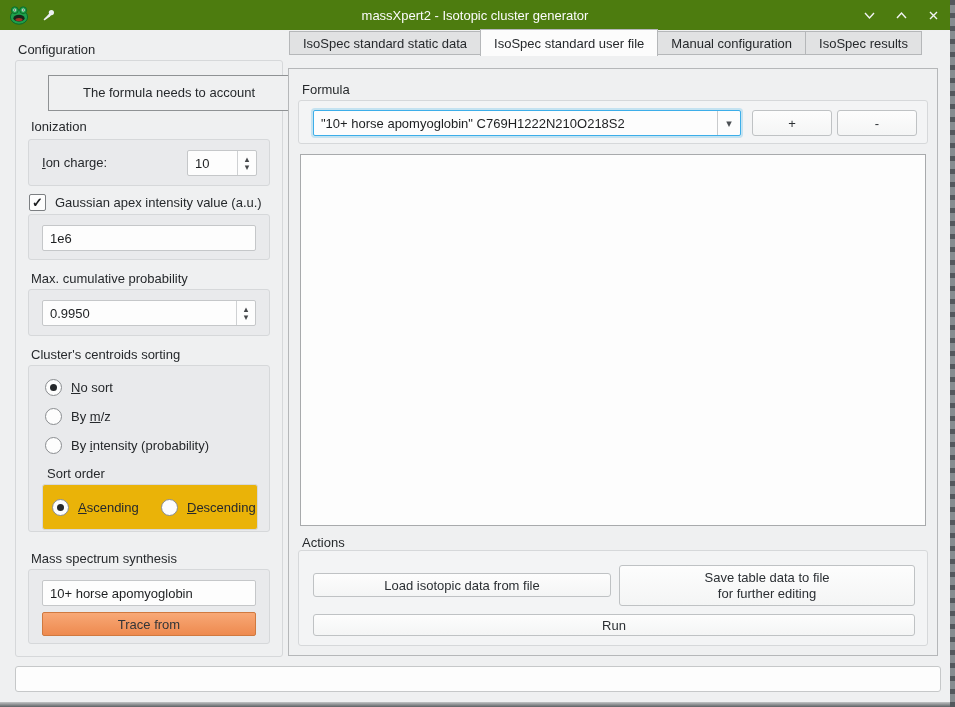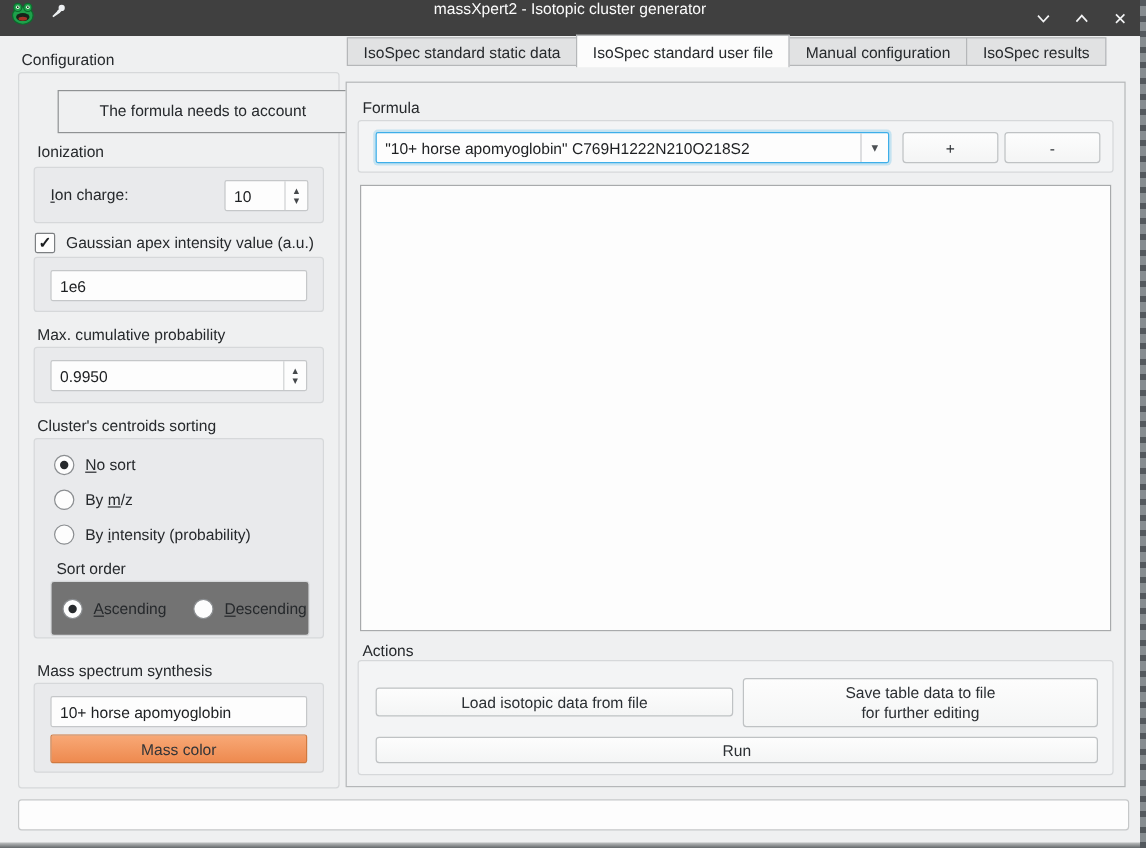--- a/index.html
+++ b/index.html
@@ -1,21 +1,21 @@
 <!DOCTYPE html>
 <html><head>
 <meta charset="utf-8">
 <style>
   * { margin:0; padding:0; box-sizing:border-box; }
   html,body { width:955px; height:707px; }
   body { font-family:"Liberation Sans", sans-serif; font-size:13px; color:#26292c; background:#eff0f1; position:relative; overflow:hidden; }
   .window { position:absolute; inset:0; background:#eff0f1; }
 
   
-  .titlebar { position:absolute; left:0; top:0; width:950px; height:30px; background:#404040; display:flex; align-items:flex-start; }
+  .titlebar { position:absolute; left:0; top:0; width:950px; height:30px; background:#4d7c0f; display:flex; align-items:center; }
   .titlebar .appicon { margin-left:8px; width:22px; height:22px; display:flex; align-items:center; justify-content:center; }
   .titlebar .pin { margin-left:10px; width:18px; height:18px; display:flex; align-items:center; justify-content:center; }
   .titlebar .title { position:absolute; left:0; right:0; text-align:center; color:#fcfcfc; }
   .winbtns { position:absolute; right:8px; top:0; height:30px; display:flex; align-items:center; gap:14px; }
   .winbtn { width:18px; height:18px; display:flex; align-items:center; justify-content:center; cursor:default; }
 
   
   .right-strip { position:absolute; right:0; top:0; bottom:0; width:5px;
     background:repeating-linear-gradient(180deg,#53585d 0 5px,#868c90 5px 13px); }
   .bottom-edge { position:absolute; left:0; right:5px; bottom:0; height:5px;
@@ -155,38 +155,38 @@
       </div>
       <div class="radiorow" style="left:16px; top:42px;">
         <span class="radio"></span>
         <span>By <u>m</u>/z</span>
       </div>
       <div class="radiorow" style="left:16px; top:71px;">
         <span class="radio"></span>
         <span>By <u>i</u>ntensity (probability)</span>
       </div>
       <div class="gb-label" style="left:18px; top:100px;">Sort order</div>
-      <div class="groupbox" style="left:13px; top:118px; width:216px; height:46px; background:#737373;">
+      <div class="groupbox" style="left:13px; top:118px; width:216px; height:46px; background:#eab308;">
         <div class="radiorow" style="left:9px; top:14px;">
           <span class="radio sel"></span>
           <span><u>A</u>scending</span>
         </div>
         <div class="radiorow" style="left:118px; top:14px;">
           <span class="radio"></span>
           <span><u>D</u>escending</span>
         </div>
       </div>
     </div>
 
     <div class="gb-label" style="left:15px; top:490px;">Mass spectrum synthesis</div>
     <div class="groupbox" style="left:12px; top:508px; width:242px; height:75px;">
       <div class="field" style="left:13px; right:13px; top:10px; height:26px;">
         <input value="10+ horse apomyoglobin" style="">
       </div>
-      <div class="btn trace-btn" style="left:13px; right:13px; top:42px; height:24px;">Mass color</div>
+      <div class="btn trace-btn" style="left:13px; right:13px; top:42px; height:24px;">Trace from</div>
     </div>
   </div>
 
   <div class="tabbar">
     <div class="tab">IsoSpec standard static data</div>
     <div class="tab active">IsoSpec standard user file</div>
     <div class="tab">Manual configuration</div>
     <div class="tab">IsoSpec results</div>
   </div>
 

